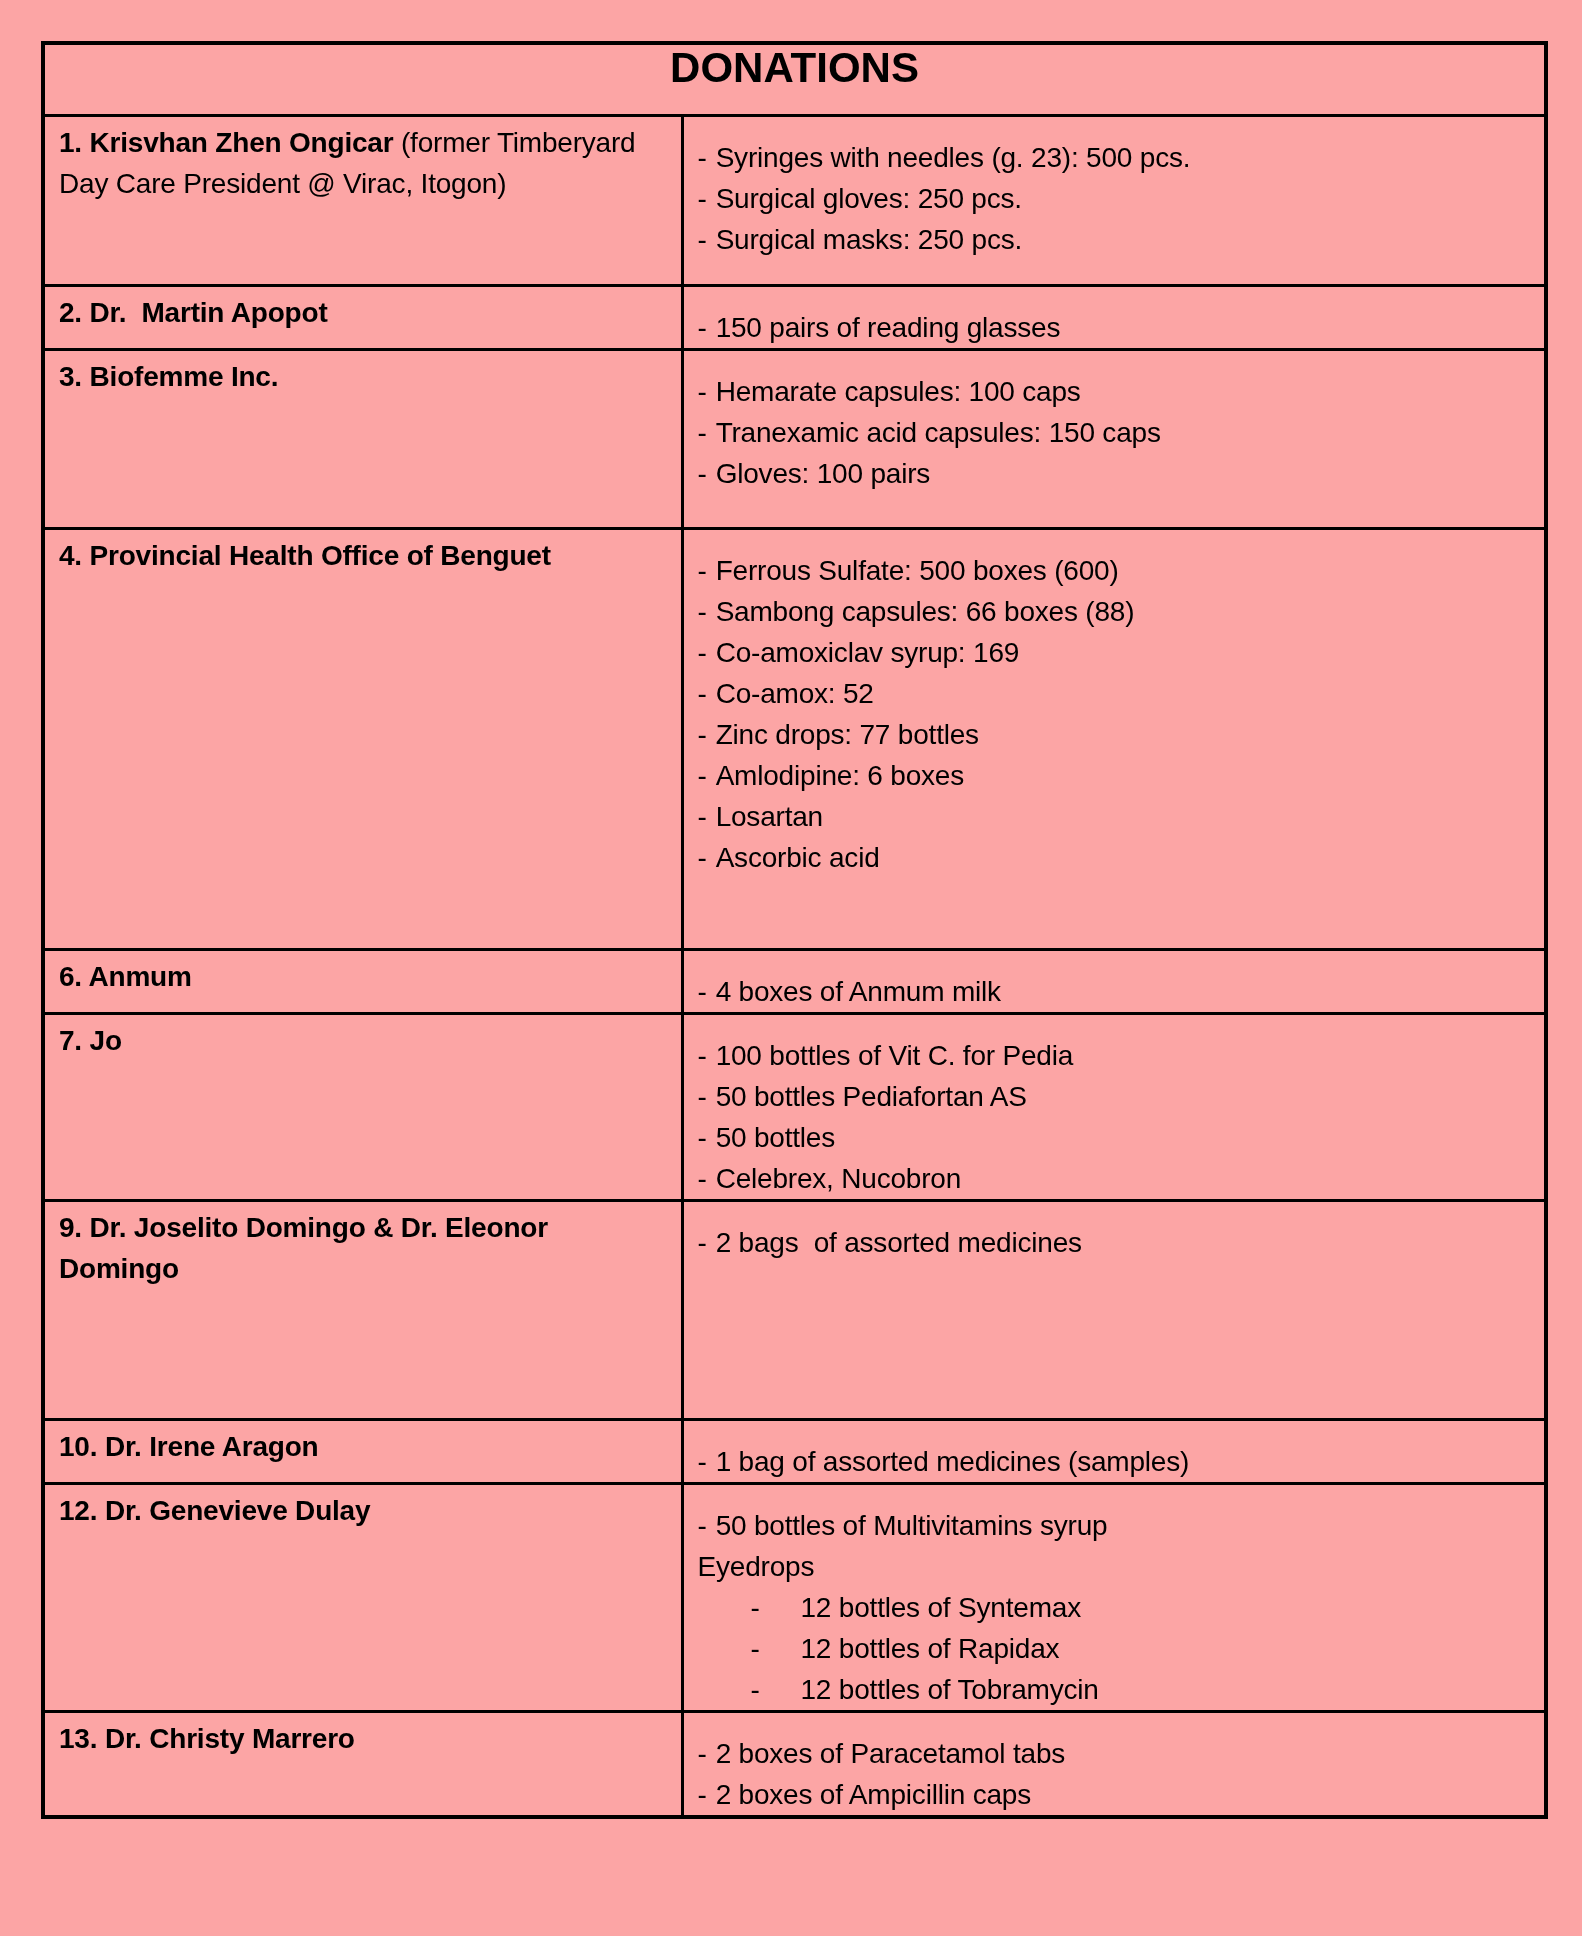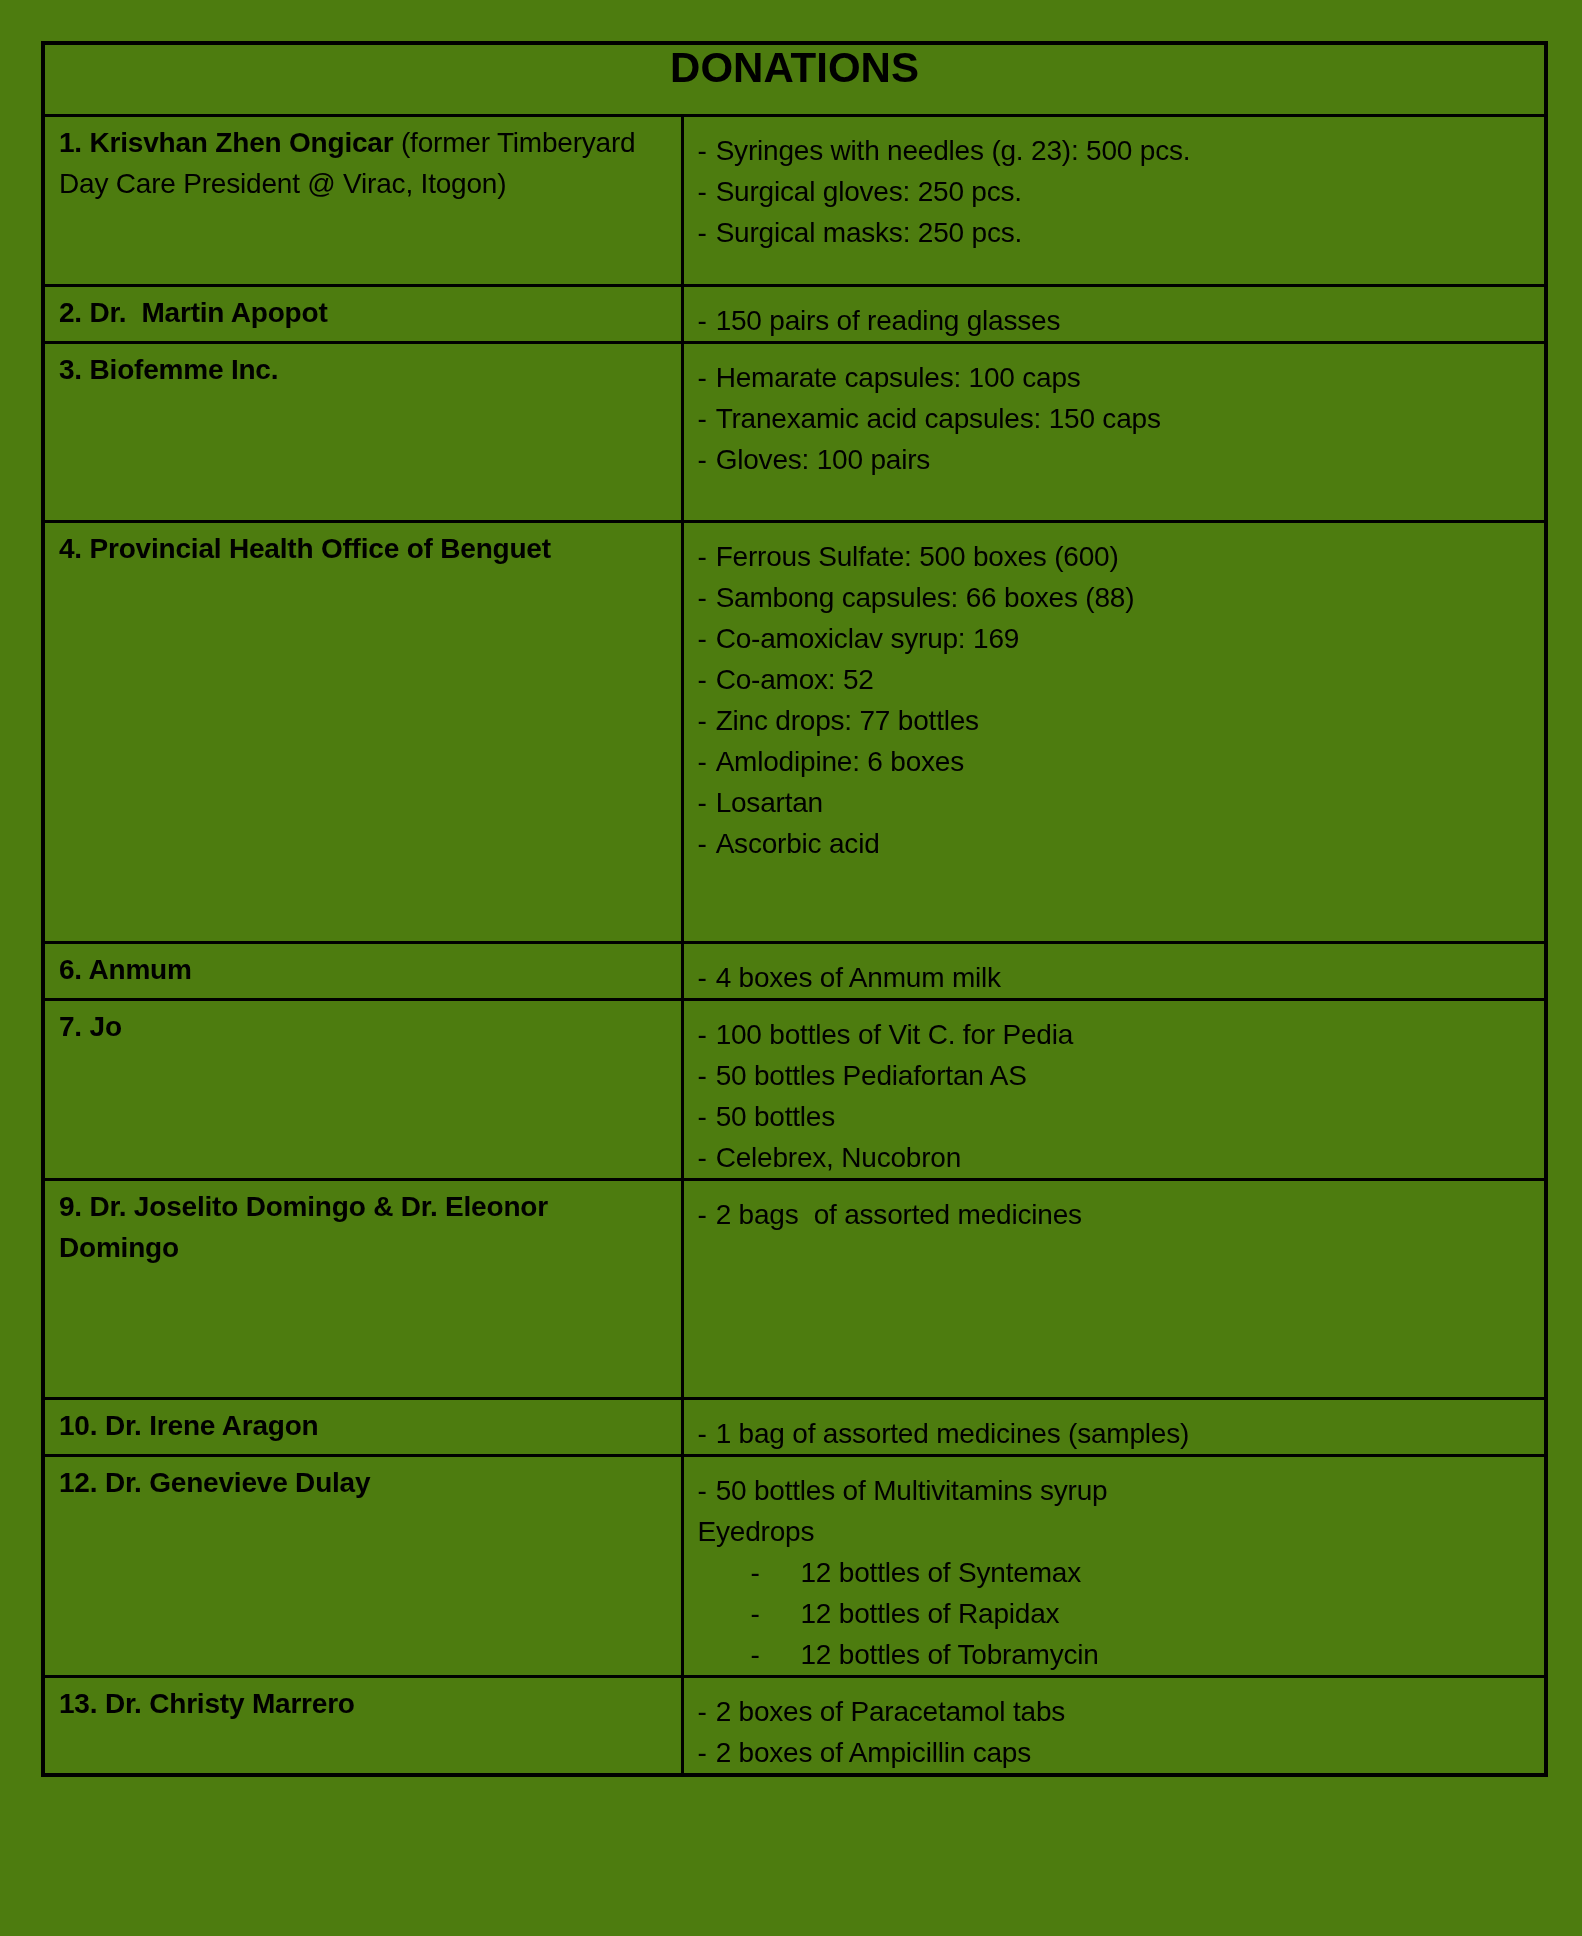--- a/index.html
+++ b/index.html
@@ -1,20 +1,20 @@
 <!DOCTYPE html>
 <html><head>
 <meta charset="utf-8">
 <style>
   html,body{margin:0;padding:0;background:#ffffff;}
   .page{
     position:relative;
     width:1582px;
     height:1936px;
-    background:#4d7c0f;
+    background:#fca5a5;
     box-sizing:border-box;
     padding:41px 0 0 41px;
     font-family:"Liberation Sans",sans-serif;
     color:#000000;
   }
   table.donations-table{
     border-collapse:collapse;
     table-layout:fixed;
     width:1503px;
     border:4px solid #000000;
@@ -54,21 +54,21 @@
   tbody tr:nth-child(12){height:256px;}
   tbody tr:nth-child(13){height:106px;}
 
   .donor-cell{
     padding:5px 30px 0 14px;
     font-weight:bold;
   }
   .donor-bold{white-space:pre-wrap;}
   .donor-normal{font-weight:normal;white-space:pre-wrap;}
   .items-cell{
-    padding:13px 12px 0 14px;
+    padding:20px 12px 0 14px;
   }
   .item-line{white-space:pre-wrap;}
   .item-line .dash{margin-right:9px;}
   .item-line.indent{padding-left:53px;}
   .item-line.indent .dash{
     display:inline-block;
     width:50px;
     margin-right:0;
   }
 </style>

